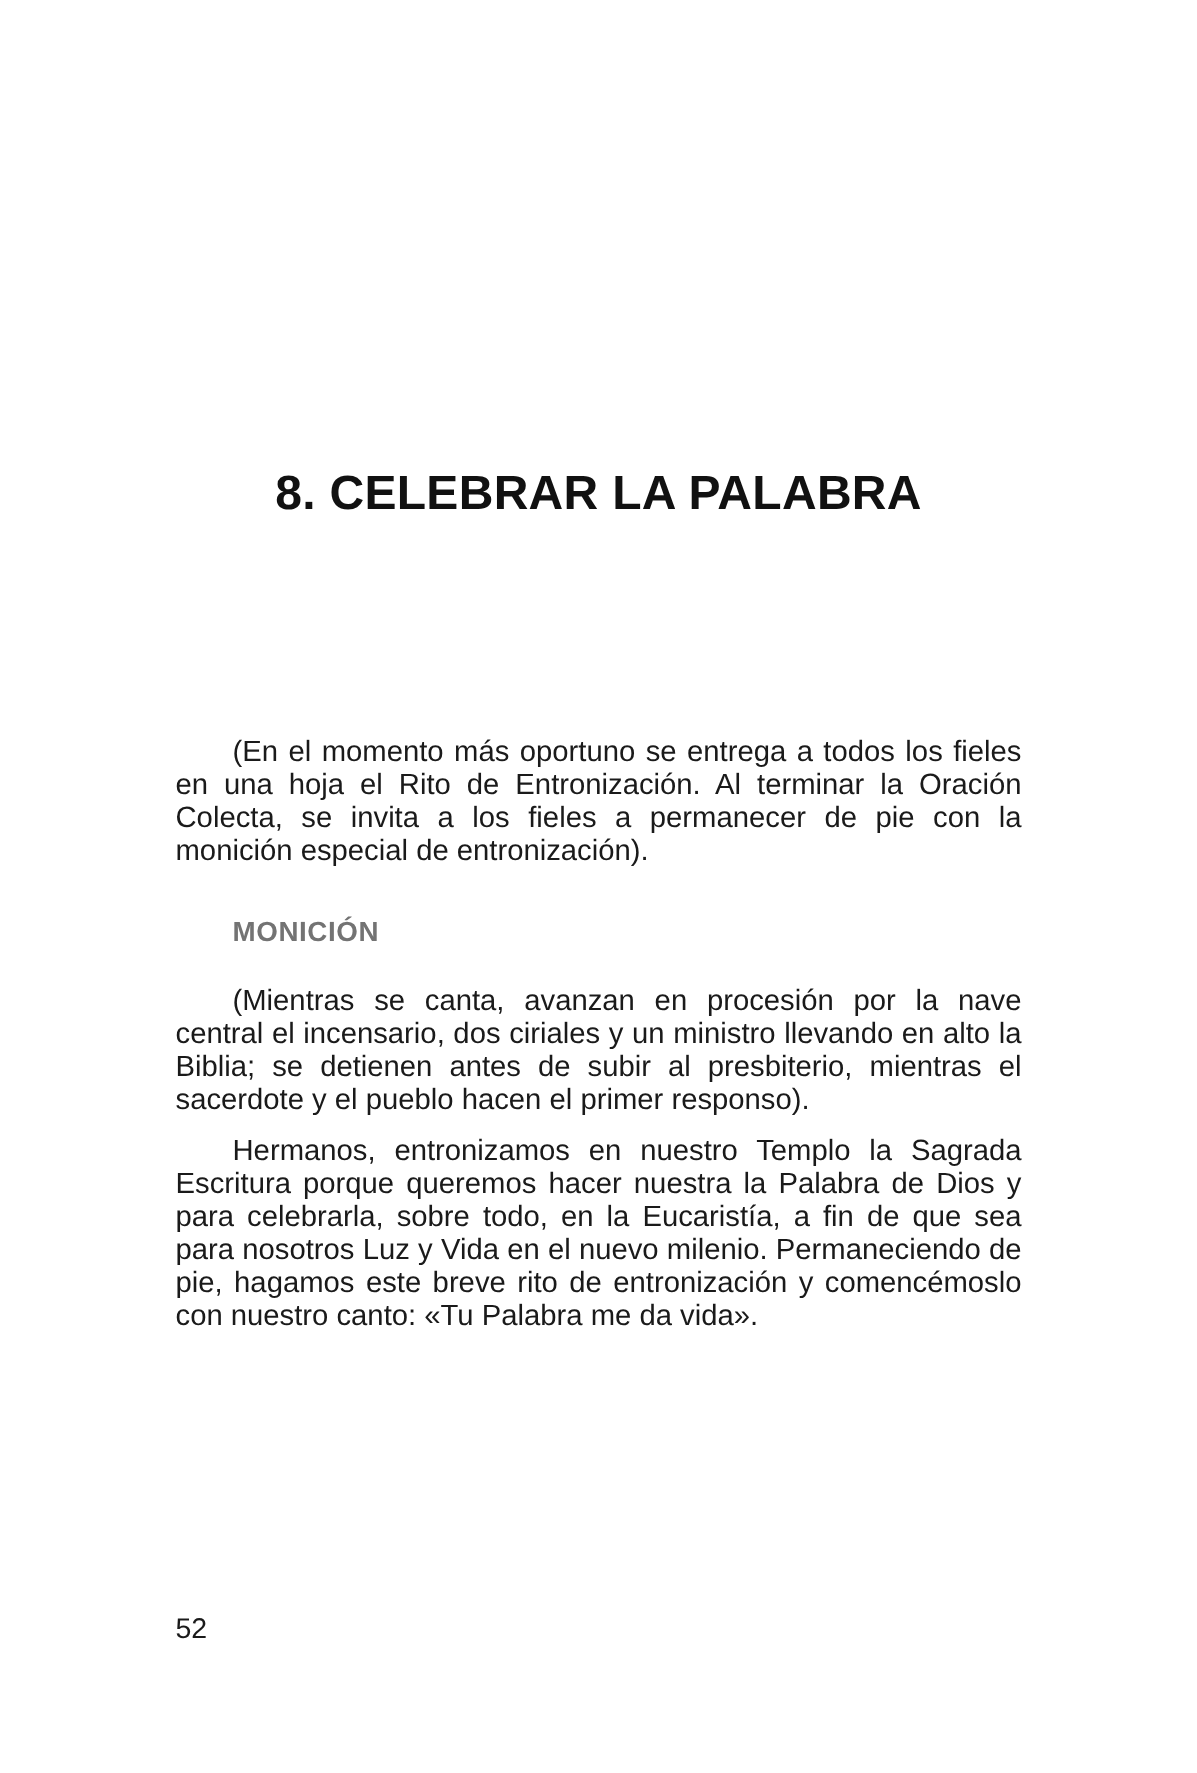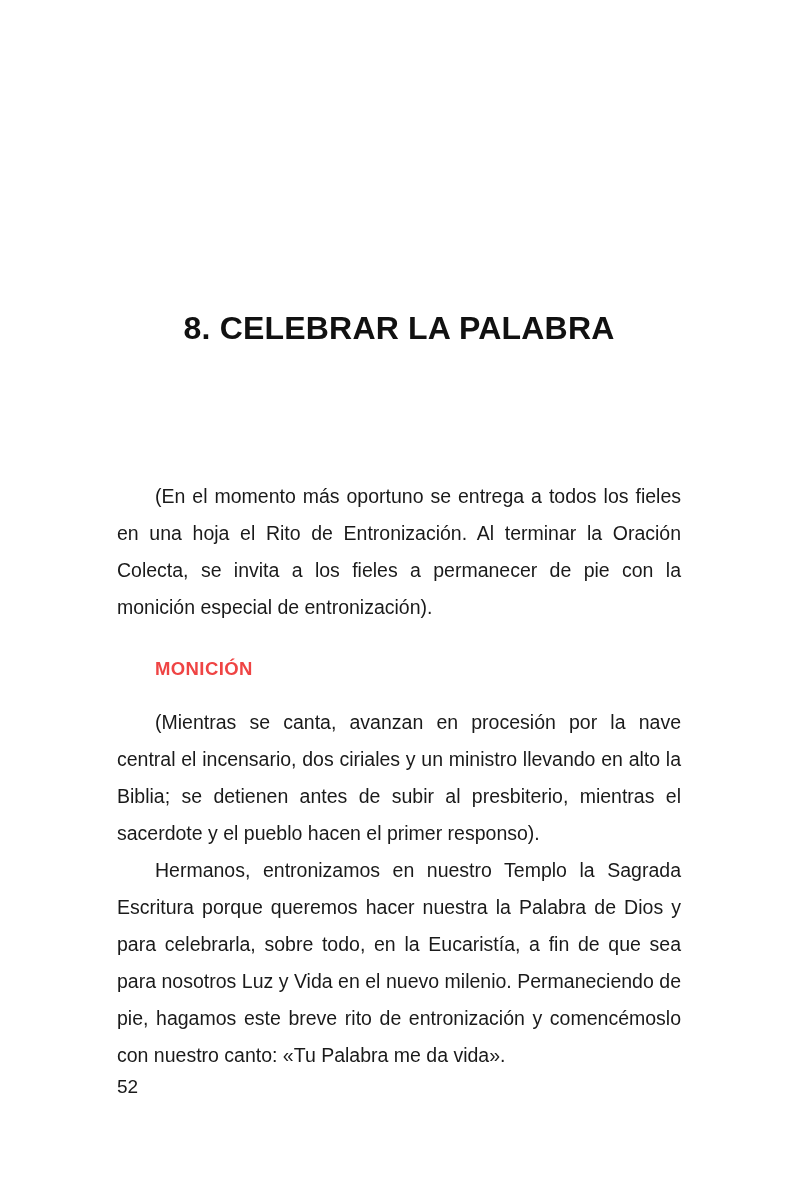--- a/index.html
+++ b/index.html
@@ -42,38 +42,38 @@
     left: 0;
     width: 564px;
   }
   .body-block {
     position: absolute;
     top: 478px;
     left: 0;
     width: 564px;
   }
   p.para {
-    margin: 0 0 26px 0;
+    margin: 12px 0 26px 0;
     font-size: 19.5px;
-    line-height: 37px;
+    line-height: 22px;
     text-align: justify;
     text-indent: 38px;
     color: #1a1a1a;
     -webkit-hyphens: auto;
     hyphens: auto;
   }
   p.para.last {
     margin-bottom: 0;
   }
   .subhead {
     margin: 0 0 24px 0;
     font-size: 18.5px;
     font-weight: bold;
     letter-spacing: 0.4px;
-    color: #ef4444;
+    color: #737373;
     text-indent: 38px;
   }
   .spacer-before-subhead {
     height: 6px;
   }
   .page-number {
     position: absolute;
     top: 1076px;
     left: 0;
     width: 564px;

